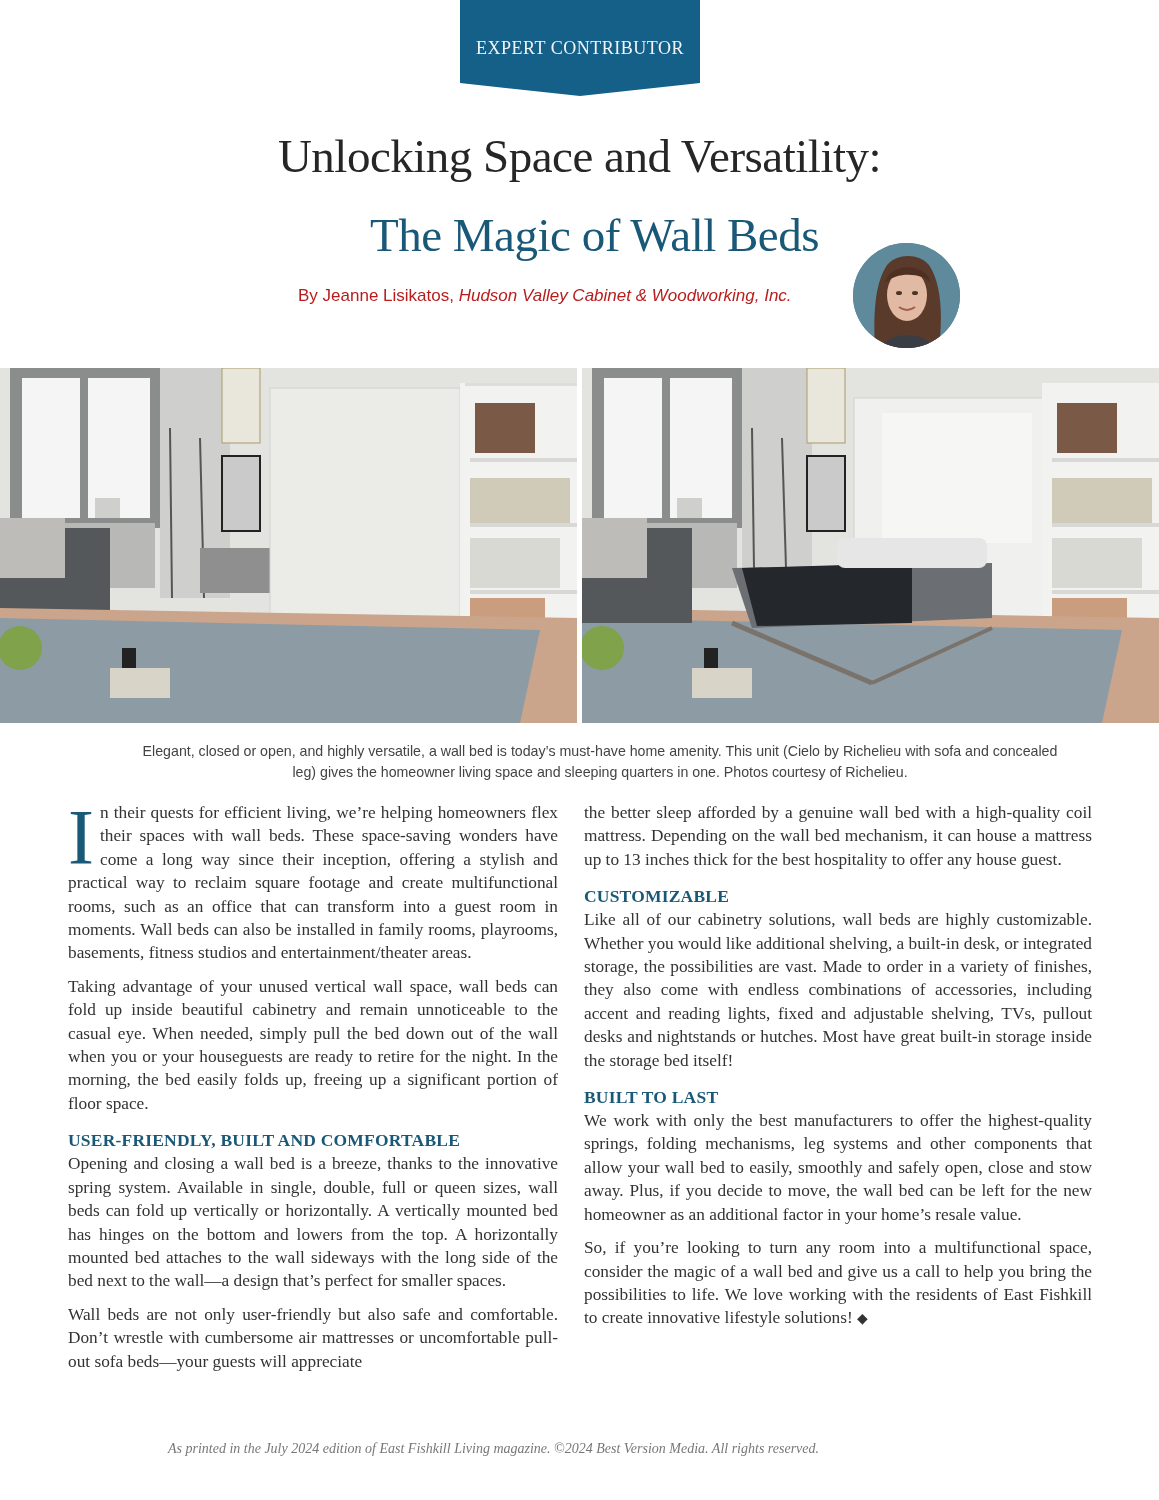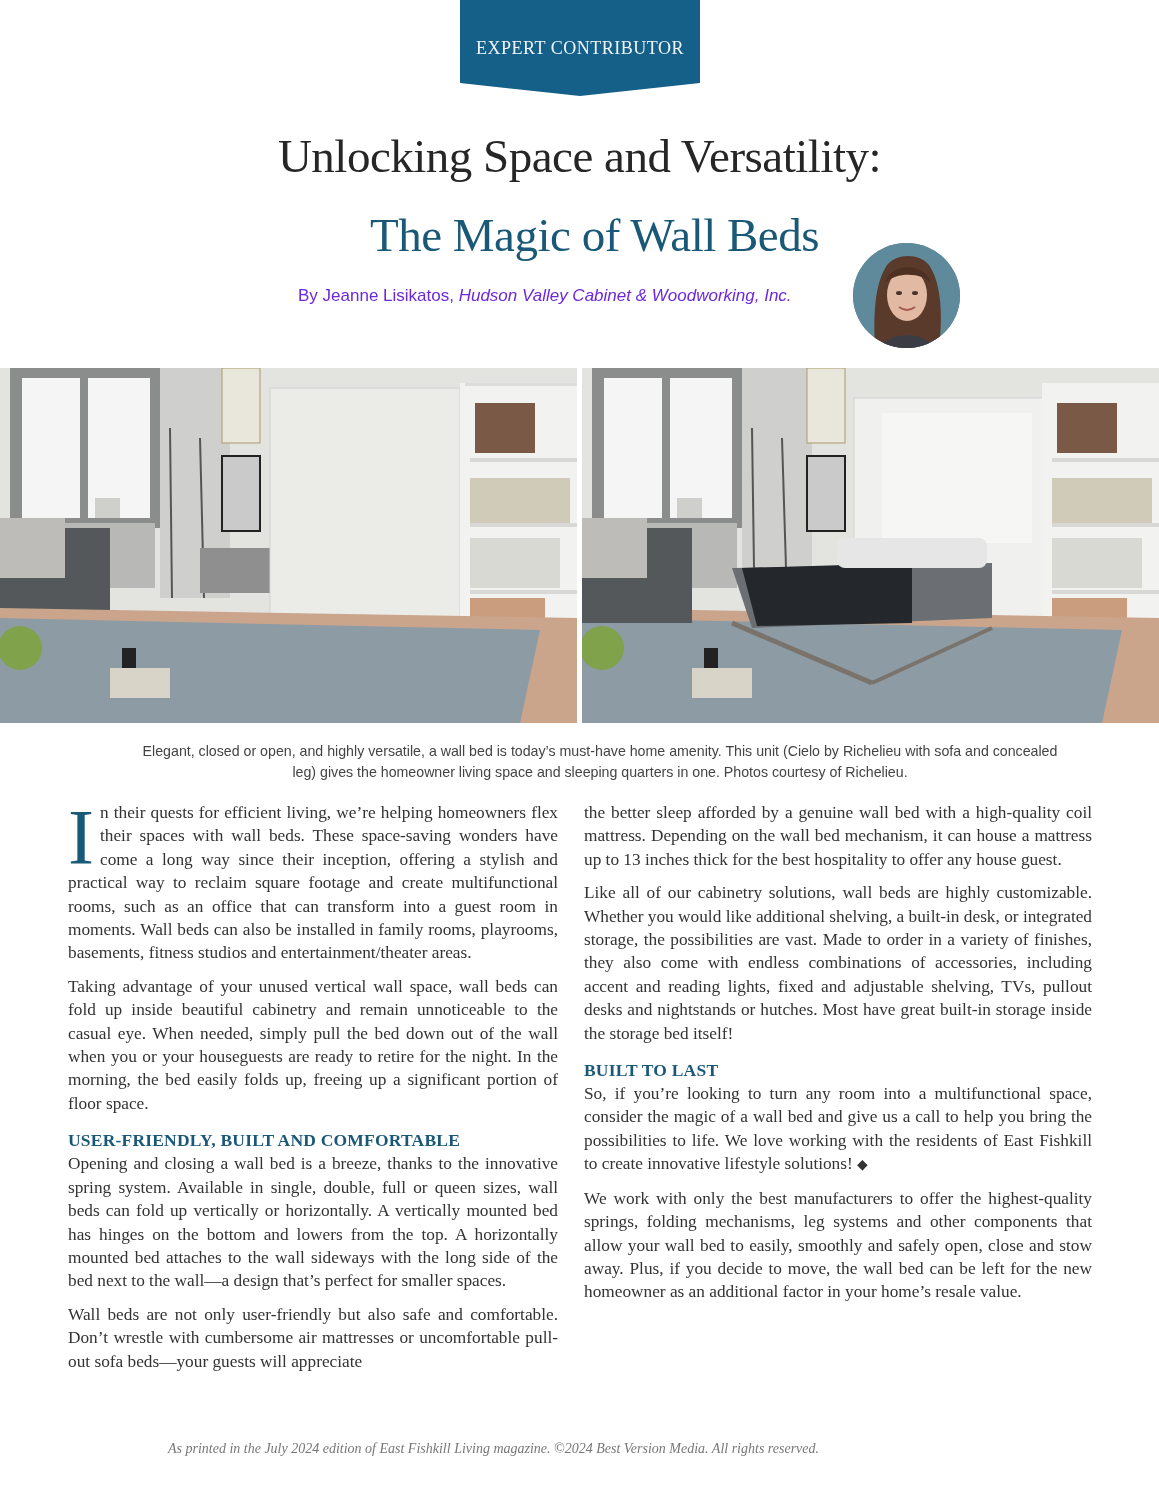--- a/index.html
+++ b/index.html
@@ -5,21 +5,21 @@
   html, body { margin:0; padding:0; background:#ffffff; }
   body { width:1159px; height:1500px; position:relative; overflow:hidden; font-family:"Liberation Serif", serif; color:#2b2b2b; }
 
   .banner { position:absolute; left:460px; top:0; width:288px; height:96px; }
   .banner svg { position:absolute; left:0; top:0; }
   .banner-label { position:absolute; left:0; top:38px; width:240px; text-align:center; color:#f1f5f8; font-family:"Liberation Serif", serif; font-size:18px; letter-spacing:0.5px; }
 
   .title { position:absolute; left:0; top:128px; width:1159px; text-align:center; font-family:"Liberation Serif", serif; font-size:47px; line-height:56px; color:#262626; letter-spacing:-0.5px; }
   .subtitle { position:absolute; left:0; top:192px; width:1159px; text-align:center; font-family:"Liberation Serif", serif; font-size:47px; line-height:56px; color:#1a5878; letter-spacing:-0.5px; }
 
-  .byline { position:absolute; left:298px; top:286px; font-family:"Liberation Sans", sans-serif; font-size:17px; color:#6d28d9; white-space:nowrap; }
+  .byline { position:absolute; left:298px; top:286px; font-family:"Liberation Sans", sans-serif; font-size:17px; color:#b91c1c; white-space:nowrap; }
   .byline i { font-style:italic; }
 
   .avatar { position:absolute; left:853px; top:243px; width:107px; height:105px; border-radius:50%; overflow:hidden; background:#5b8799; }
 
   .photo { position:absolute; top:368px; height:355px; overflow:hidden; background:#dcdcda; }
   .photo-left { left:0; width:577px; }
   .photo-right { left:582px; width:577px; }
 
   .caption { position:absolute; left:120px; top:741px; width:920px; text-align:center; font-family:"Liberation Sans", sans-serif; font-size:14.2px; line-height:21px; color:#444;margin-left:20px; }
 
@@ -161,22 +161,23 @@
     <span class="dropcap">I</span><span>n their quests for efficient living, we’re helping homeowners flex their spaces with wall beds. These space-saving wonders have come a long way since their inception, offering a stylish and practical way to reclaim square footage and create multifunctional rooms, such as an office that can transform into a guest room in moments. Wall beds can also be installed in family rooms, playrooms, basements, fitness studios and entertainment/theater areas.</span>
   </p>
   <p>Taking advantage of your unused vertical wall space, wall beds can fold up inside beautiful cabinetry and remain unnoticeable to the casual eye. When needed, simply pull the bed down out of the wall when you or your houseguests are ready to retire for the night. In the morning, the bed easily folds up, freeing up a significant portion of floor space.</p>
   <h3>USER-FRIENDLY, BUILT AND COMFORTABLE</h3>
   <p>Opening and closing a wall bed is a breeze, thanks to the innovative spring system. Available in single, double, full or queen sizes, wall beds can fold up vertically or horizontally. A vertically mounted bed has hinges on the bottom and lowers from the top. A horizontally mounted bed attaches to the wall sideways with the long side of the bed next to the wall—a design that’s perfect for smaller spaces.</p>
   <p>Wall beds are not only user-friendly but also safe and comfortable. Don’t wrestle with cumbersome air mattresses or uncomfortable pull-out sofa beds—your guests will appreciate</p>
 </div>
 
 <div class="col col-right">
   <p>the better sleep afforded by a genuine wall bed with a high-quality coil mattress. Depending on the wall bed mechanism, it can house a mattress up to 13 inches thick for the best hospitality to offer any house guest.</p>
+  <h3>CUSTOMIZABLE</h3>
   <p>Like all of our cabinetry solutions, wall beds are highly customizable. Whether you would like additional shelving, a built-in desk, or integrated storage, the possibilities are vast. Made to order in a variety of finishes, they also come with endless combinations of accessories, including accent and reading lights, fixed and adjustable shelving, TVs, pullout desks and nightstands or hutches. Most have great built-in storage inside the storage bed itself!</p>
   <h3>BUILT TO LAST</h3>
+  <p>We work with only the best manufacturers to offer the highest-quality springs, folding mechanisms, leg systems and other components that allow your wall bed to easily, smoothly and safely open, close and stow away. Plus, if you decide to move, the wall bed can be left for the new homeowner as an additional factor in your home’s resale value.</p>
   <p>
     <span>So, if you’re looking to turn any room into a multifunctional space, consider the magic of a wall bed and give us a call to help you bring the possibilities to life. We love working with the residents of East Fishkill to create innovative lifestyle solutions!</span>
     <span class="end-mark">◆</span>
   </p>
-  <p>We work with only the best manufacturers to offer the highest-quality springs, folding mechanisms, leg systems and other components that allow your wall bed to easily, smoothly and safely open, close and stow away. Plus, if you decide to move, the wall bed can be left for the new homeowner as an additional factor in your home’s resale value.</p>
 </div>
 
 <div class="footer">As printed in the July 2024 edition of East Fishkill Living magazine. ©2024 Best Version Media. All rights reserved.</div>
 
 </body></html>

